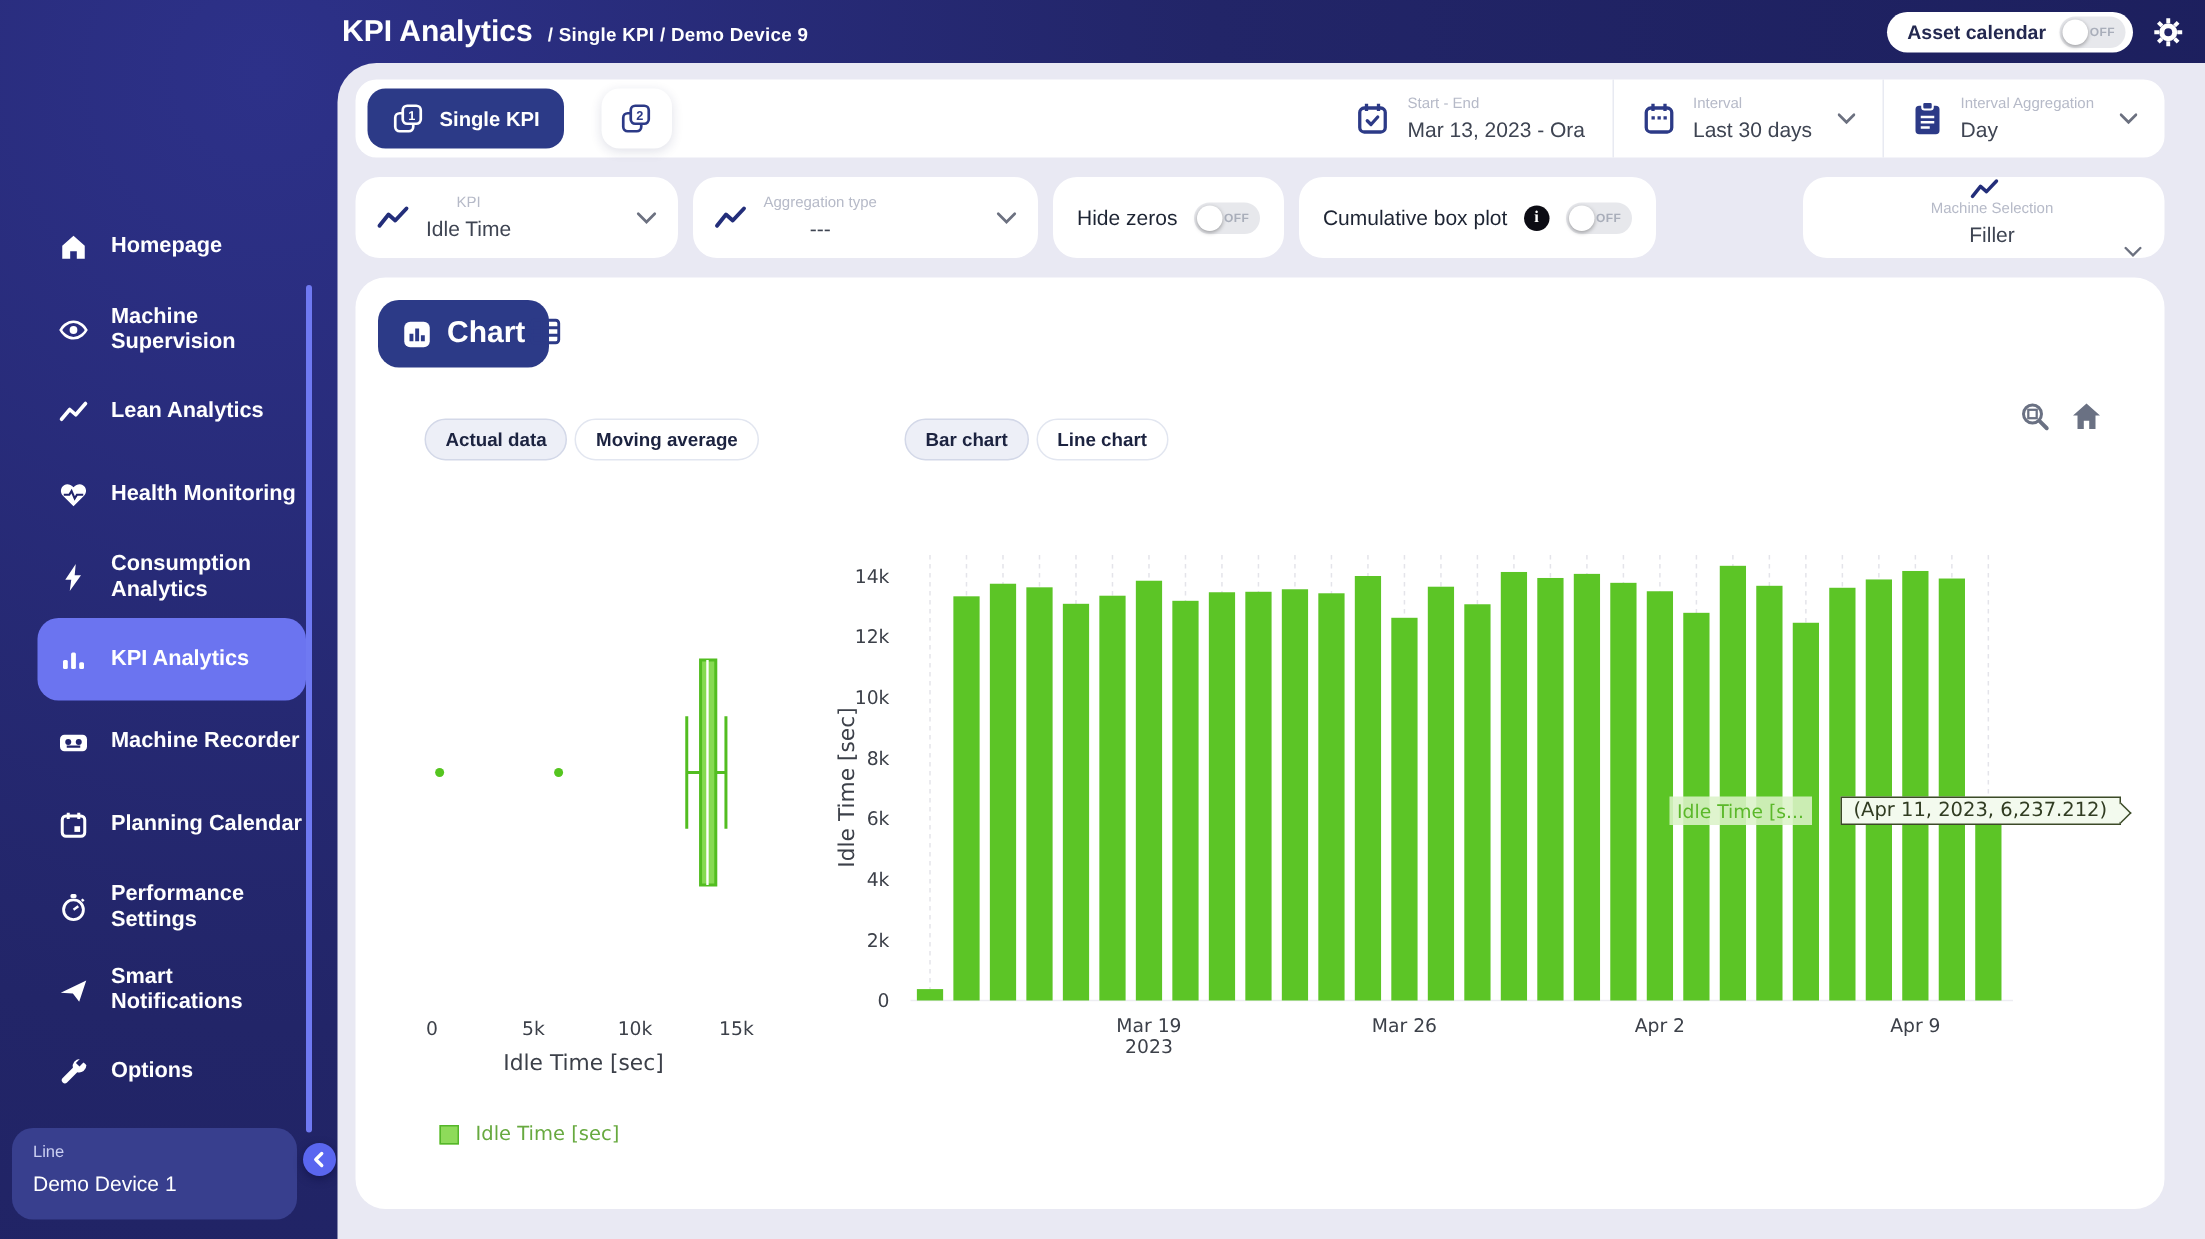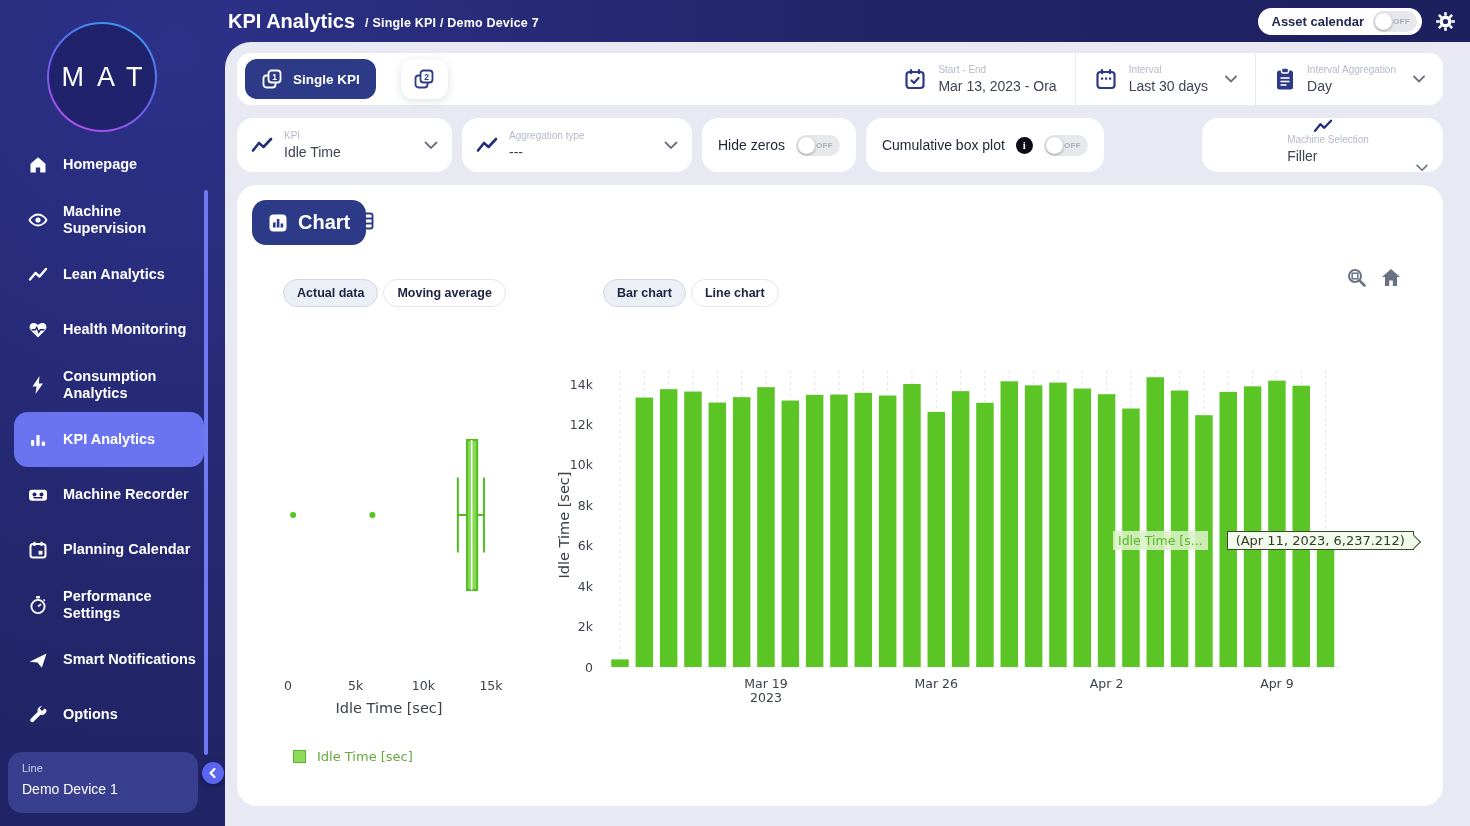--- a/index.html
+++ b/index.html
@@ -10,21 +10,21 @@
     position:relative; color:#fff;
   }
   
   #sidebar { position:absolute; left:0; top:0; width:225px; height:826px; }
   .logo-wrap { position:absolute; left:47px; top:22px; width:110px; height:110px; border-radius:50%;
     padding:2px; background:linear-gradient(205deg,#2fa4f0 0%,#6a5df0 55%,#c44fe8 100%); }
   .logo-inner { width:100%; height:100%; border-radius:50%; background:#20236b;
     display:flex; align-items:center; justify-content:center; font-size:27px; font-weight:400;
     letter-spacing:13px; color:#fff; }
   .logo-inner span { margin-right:-13px; }
-  #nav { position:absolute; top:137px; left:4px; right:0; }
+  #nav { position:absolute; top:137px; left:15px; right:0; }
   .nav-item { height:55px; margin:0 21px 0 10px; padding-left:14px; border-radius:14px;
     display:flex; align-items:center; gap:15px; cursor:pointer; }
   .nav-item.active { background:#6b74f0; }
   .nav-icon { width:20px; height:20px; flex:0 0 20px; display:flex; align-items:center; justify-content:center; }
   .nav-label { font-size:14.5px; font-weight:bold; line-height:17px; width:134px; }
   .side-scrollbar { position:absolute; left:204px; top:190px; width:4px; height:565px;
     background:#6f79f2; border-radius:2px; }
   .device-card { position:absolute; left:8px; bottom:13px; width:190px; height:61px;
     background:#383f8e; border-radius:14px; padding:10px 14px; }
   .device-card .lbl { font-size:11px; color:#ccd0f2; }
@@ -56,21 +56,21 @@
   .tb-spacer { flex:1; }
   .tb-group { display:flex; align-items:center; gap:11px; padding:10px 18px; height:52px; cursor:pointer; }
   .tb-group + .tb-group { border-left:1px solid #e8eaf2; }
   .fld-label { font-size:10px; color:#b6bac8; }
   .fld-value { font-size:14px; color:#3e4452; margin-top:3px; white-space:nowrap; }
   .chev { margin-left:6px; }
   
   .filter-row { margin-top:13px; display:flex; gap:10px; height:54px; }
   .f-card { background:#fff; border-radius:16px; display:flex; align-items:center; }
   .f-select { padding:0 14px; cursor:pointer; }
-  .f-select .txt { margin-left:11px; }
+  .f-select .txt { margin-left:11px;text-align:center; }
   .f-select .chev { margin-left:auto; }
   .f-kpi { width:215px; } .f-agg { width:230px; } .f-machine { width:241px; margin-left:auto;flex-direction:column; }
   .f-toggle { padding:0 16px; gap:11px; font-size:14px; color:#1d2433; }
   .info-dot { width:17px; height:17px; border-radius:50%; background:#0c0c14; color:#fff;
     display:flex; align-items:center; justify-content:center; font-size:11px; font-weight:bold;
     font-family:"Liberation Serif", serif; }
   
   .chart-card { margin-top:13px; background:#fff; border-radius:20px; height:621px; position:relative; }
   .chart-btn { position:absolute; left:15px; top:15px; height:45px; border-radius:14px; font-size:20px; }
   .table-btn { position:absolute; left:116px; top:26px; background:none; border:none; cursor:pointer; }
@@ -94,25 +94,20 @@
   .tt-box { position:relative; background:#f3faee; border:1.5px solid #3c4a28; color:#313c22;
     font-size:13px; padding:1px 8px; margin-left:19px; }
   .tt-box::after { content:""; position:absolute; right:-6px; top:4.5px; width:9px; height:9px;
     background:#f3faee; border-top:1.5px solid #3c4a28; border-right:1.5px solid #3c4a28;
     transform:rotate(45deg); }
 </style>
 </head>
 <body>
 
 <div id="sidebar">
-  <div class="logo-wrap">
-    <div class="logo-inner">
-        <span>MAT</span>
-      </div>
-  </div>
   <div id="nav">
       <div class="nav-item">
         <span class="nav-icon">
           <svg width="20" height="20" viewBox="0 0 20 20" fill="#fff">
             <path d="M10 2.2 17.5 8.8V17.5H12.2V12.5H7.8V17.5H2.5V8.8Z"></path>
           </svg>
         </span>
         <span class="nav-label">Homepage</span>
       </div>
       <div class="nav-item">
@@ -216,21 +211,21 @@
   </div>
   <div class="collapse-btn">
     <svg width="12" height="12" viewBox="0 0 12 12">
         <polyline points="7.5,2 3.5,6 7.5,10" fill="none" stroke="#fff" stroke-width="2.2" stroke-linecap="round" stroke-linejoin="round"></polyline>
       </svg>
   </div>
 </div>
 
 <div id="header">
   <span class="bc-title">KPI Analytics</span>
-  <span class="bc-rest">/ Single KPI  / Demo Device 7</span>
+  <span class="bc-rest">/ Single KPI  / Demo Device 9</span>
   <div class="header-right">
     <div class="asset-pill">
       <span>Asset calendar</span>
       <span class="toggle">
         <span class="knob"></span>
         <span class="state">OFF</span>
       </span>
     </div>
     <svg width="21" height="21" viewBox="0 0 21 21">
       <g stroke="#fff" stroke-width="2.6">

